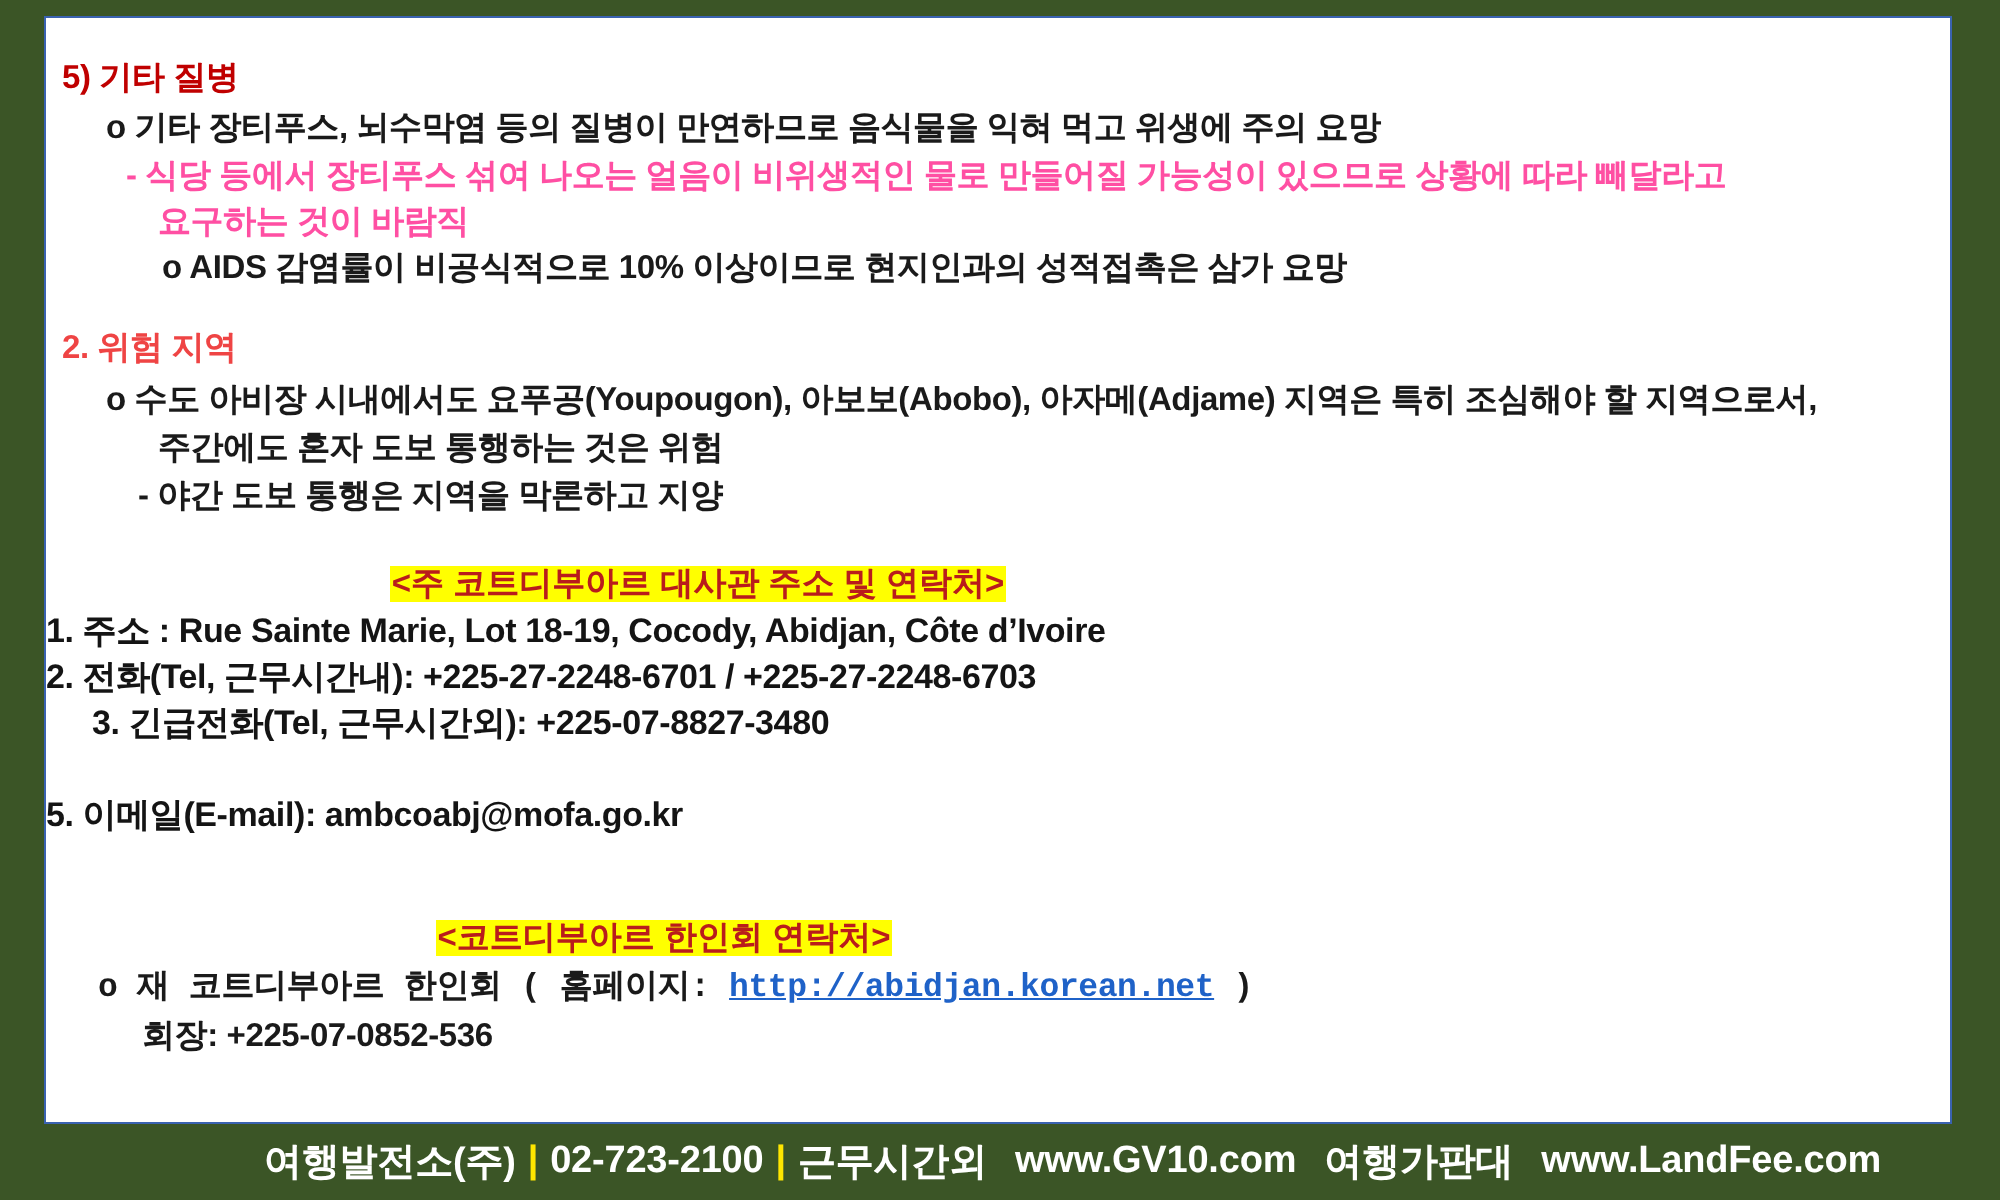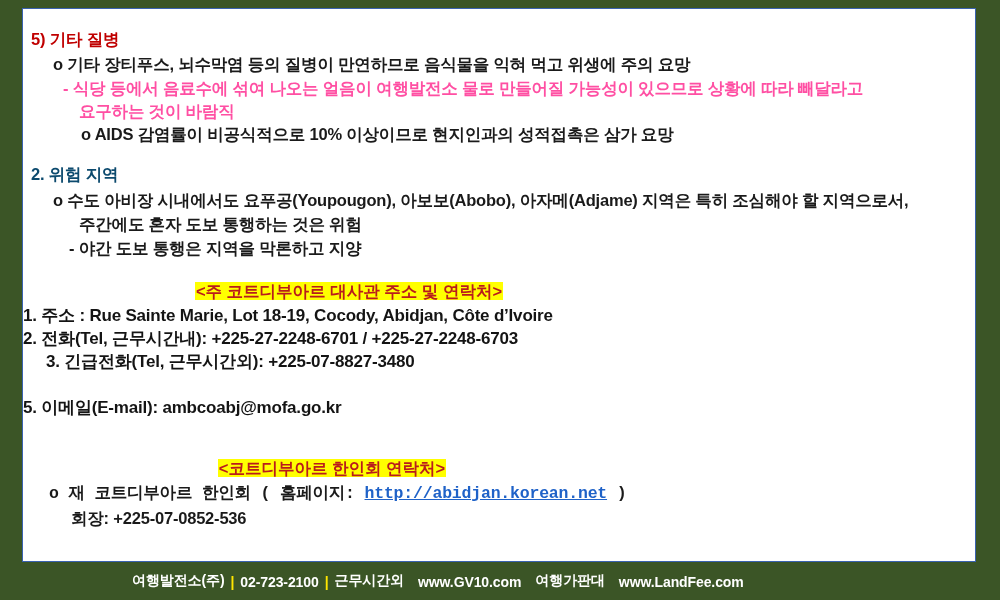--- a/index.html
+++ b/index.html
@@ -33,21 +33,21 @@
     overflow: hidden;
   }
   .body-text {
     position: absolute;
     white-space: pre;
     line-height: 1.0;
     font-weight: bold;
     letter-spacing: -0.2px;
   }
   .hdr-red   { color: #c00000; font-size: 16.5px; font-weight: bold; }
-  .hdr-blue  { color: #0c4a6e; font-size: 16.5px; font-weight: bold; }
+  .hdr-blue  { color: #ef4444; font-size: 16.5px; font-weight: bold; }
   .blk       { color: #1a1a1a; font-size: 16.5px; font-weight: bold; }
   .pink      { color: #ff4fa3; font-size: 16.5px; font-weight: bold; }
   .listline  { color: #141414; font-size: 17px; font-weight: bold; }
   .hilite {
     color: #b91c1c;
     background: #ffff00;
     font-size: 16.5px;
     font-weight: bold;
     padding: 0 1px;
   }
@@ -61,43 +61,43 @@
     left: 0;
     right: 0;
     bottom: 0;
     height: 38px;
     background: #3b5526;
     display: flex;
     align-items: center;
   }
   #footer-inner {
     display: flex;
-    align-items: flex-end;
+    align-items: center;
     margin-left: 132px;
     color: #ffffff;
-    font-size: 14px;
+    font-size: 19px;
     font-weight: bold;
     letter-spacing: -0.1px;
     white-space: pre;
   }
   .sep { color: #ffe600; padding: 0 6px; font-weight: bold; }
   .fgap { display: inline-block; width: 14px; }
 </style>
 </head>
 <body>
 
 <div id="slide">
 
   <div id="canvas">
 
     <div class="body-text hdr-red" style="left:8px; top:22px;">5) 기타 질병</div>
 
     <div class="body-text blk" style="left:30px; top:47px;">o 기타 장티푸스, 뇌수막염 등의 질병이 만연하므로 음식물을 익혀 먹고 위생에 주의 요망</div>
 
-    <div class="body-text pink" style="left:40px; top:71px;">- 식당 등에서 음료수에 섞여 나오는 얼음이 여행발전소 물로 만들어질 가능성이 있으므로 상황에 따라 빼달라고</div>
+    <div class="body-text pink" style="left:40px; top:71px;">- 식당 등에서 장티푸스 섞여 나오는 얼음이 비위생적인 물로 만들어질 가능성이 있으므로 상황에 따라 빼달라고</div>
 
     <div class="body-text pink" style="left:56px; top:94px;">요구하는 것이 바람직</div>
 
     <div class="body-text blk" style="left:30px; top:117px;margin-left:28px;">o AIDS 감염률이 비공식적으로 10% 이상이므로 현지인과의 성적접촉은 삼가 요망</div>
 
     <div class="body-text hdr-blue" style="left:8px; top:157px;">2. 위험 지역</div>
 
     <div class="body-text blk" style="left:30px; top:183px;">o 수도 아비장 시내에서도 요푸공(Youpougon), 아보보(Abobo), 아자메(Adjame) 지역은 특히 조심해야 할 지역으로서,</div>
 
     <div class="body-text blk" style="left:56px; top:207px;">주간에도 혼자 도보 통행하는 것은 위험</div>

